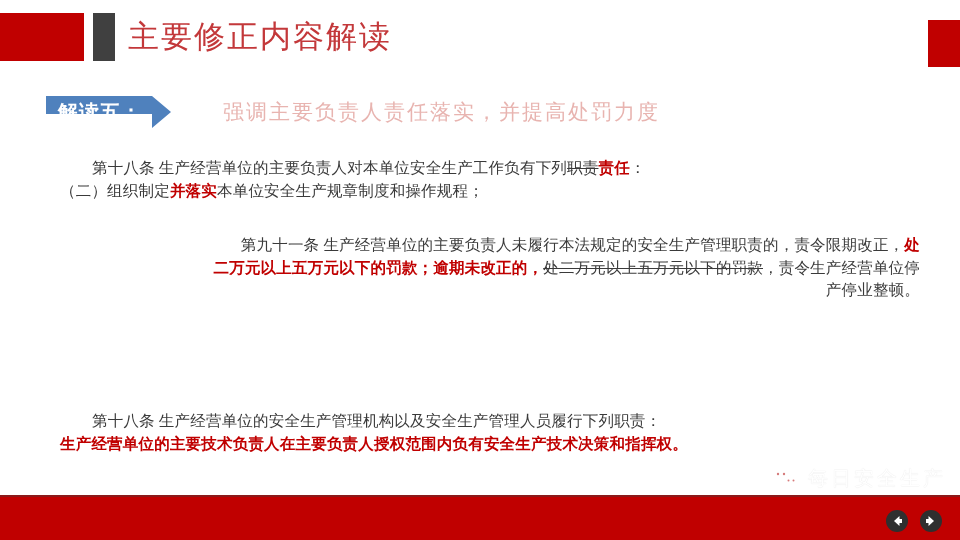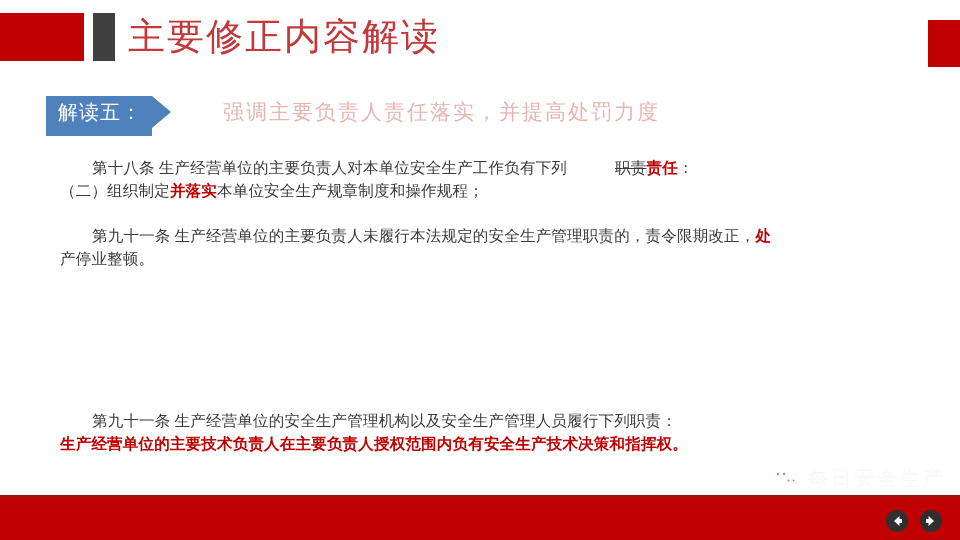--- a/index.html
+++ b/index.html
@@ -30,21 +30,21 @@
     left: 93px;
     top: 13px;
     width: 22px;
     height: 48px;
     background: #404040;
   }
   .header-title {
     position: absolute;
     left: 128px;
     top: 14px;
-    font-size: 37px;
+    font-size: 31px;
     line-height: 46px;
     color: #c3383a;
     letter-spacing: 2px;
     font-weight: 400;
     white-space: nowrap;
   }
   .header-right-red {
     position: absolute;
     right: 0;
     top: 20px;
@@ -54,27 +54,27 @@
   }
 
   
   .section-banner {
     position: absolute;
     height: 32px;
   }
   .banner-tag {
     position: relative;
     display: inline-block;
-    height: 40px;
+    height: 18px;
     padding: 0 10px 0 12px;
     background: #4f81bd;
     color: #ffffff;
     font-size: 20px;
     line-height: 32px;
-    font-weight: normal;
+    font-weight: bold;
     letter-spacing: 1px;
     vertical-align: top;
     white-space: nowrap;
   }
   .banner-arrow {
     display: inline-block;
     vertical-align: top;
     width: 0;
     height: 0;
     border-top: 16px solid transparent;
@@ -106,23 +106,22 @@
   .indent { text-indent: 32px; }
   .hang { display: block; }
   .red-b {
     color: #c00000;
     font-weight: bold;
   }
   .strike-dark {
     color: #3a3a3a;
     text-decoration: line-through;
     text-decoration-thickness: 1px;
-    padding-left: 48px;
-  }
-  .gap-top-12 { margin-top: 23px; }
+  }
+  .gap-top-12 { margin-top: 32px; text-align: right; }
 
   
   .footer-bar {
     position: absolute;
     left: 0;
     bottom: 0;
     width: 960px;
     height: 43px;
     background: #c00000;
   }
@@ -187,28 +186,29 @@
     <span class="banner-tag">解读五：</span><span class="banner-arrow"></span><span class="banner-subtitle">强调主要负责人责任落实，并提高处罚力度</span>
   </div>
 
   <div class="body-block" id="sec1-body" style="top:157px;">
       <p class="para">
         <span class="hang indent"><span>第十八条  生产经营单位的主要负责人对本单位安全生产工作负有下列</span><span class="strike-dark">职责</span><span class="red-b">责任</span><span>：</span></span>
         <span class="hang"><span>（二）组织制定</span><span class="red-b">并落实</span><span>本单位安全生产规章制度和操作规程；</span></span>
       </p>
       <p class="para gap-top-12">
         <span class="hang indent"><span>第九十一条  生产经营单位的主要负责人未履行本法规定的安全生产管理职责的，责令限期改正，</span><span class="red-b">处</span></span>
+        <span class="hang"><span class="red-b">二万元以上五万元以下的罚款；逾期未改正的，</span><span class="strike-dark">处二万元以上五万元以下的罚款</span><span>，责令生产经营单位停</span></span>
         <span class="hang"><span>产停业整顿。</span></span>
       </p>
     </div>
 
 
   <div class="body-block" id="sec2-body" style="top:410px;">
       <p class="para">
-        <span class="hang indent"><span>第九十一条  生产经营单位的安全生产管理机构以及安全生产管理人员履行下列职责：</span></span>
+        <span class="hang indent"><span>第十八条  生产经营单位的安全生产管理机构以及安全生产管理人员履行下列职责：</span></span>
         <span class="hang"><span class="red-b">生产经营单位的主要技术负责人在主要负责人授权范围内负有安全生产技术决策和指挥权。</span></span>
       </p>
     </div>
 
   <div class="footer-bar-top-line"></div>
   <div class="footer-bar"></div>
 
   <div class="watermark">
     <span class="wechat-icon">
       <svg width="30" height="26" viewBox="0 0 30 26" aria-hidden="true">

